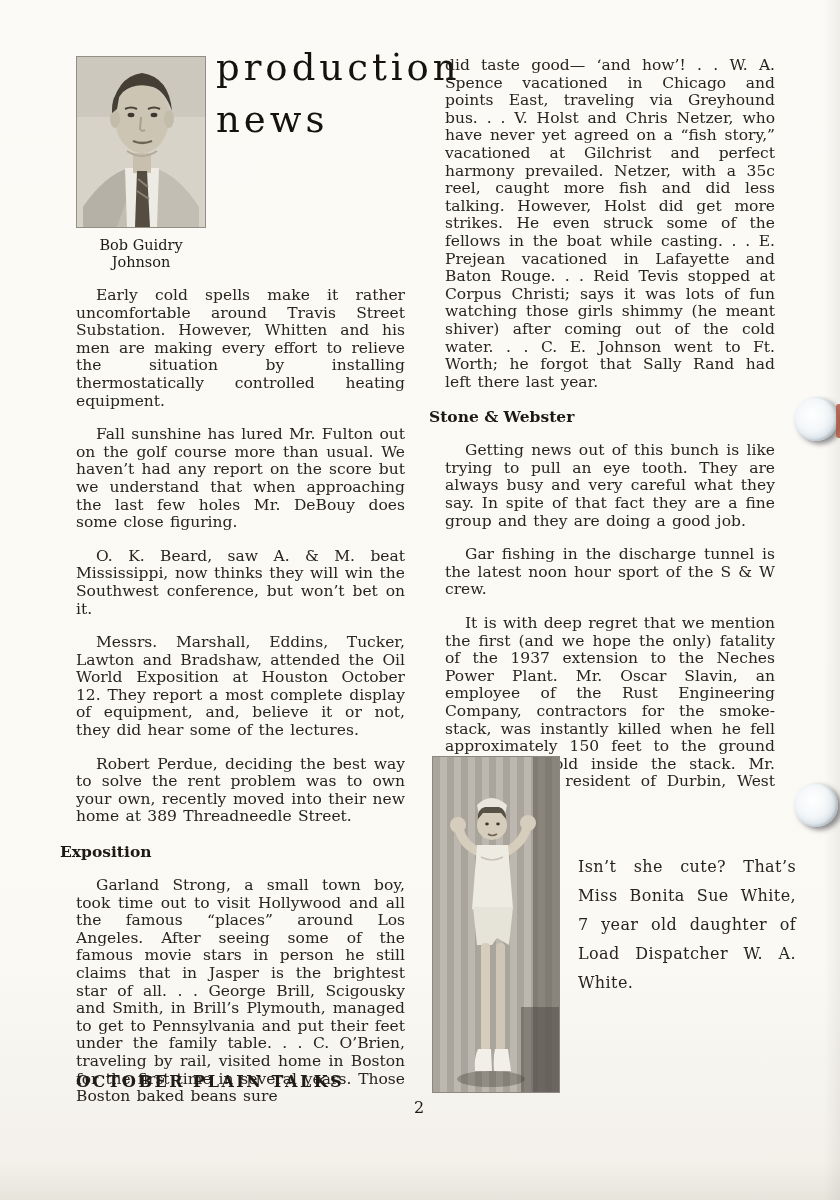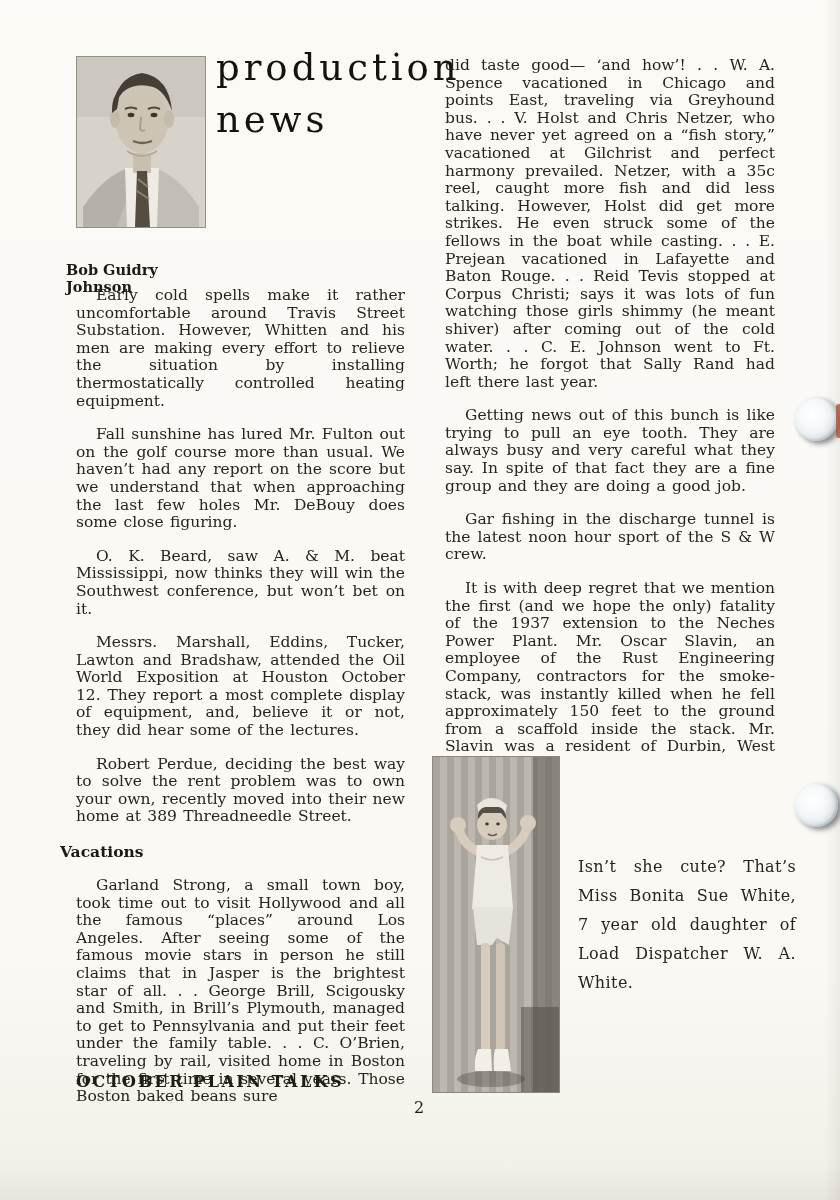--- a/index.html
+++ b/index.html
@@ -21,22 +21,22 @@
   .title{
     position:absolute;left:216px;top:42px;
     font-weight:normal;font-size:37px;line-height:52px;letter-spacing:4px;
     color:#16130f;
   }
   .photo-frame{
     position:absolute;left:76px;top:56px;width:130px;height:172px;
     border:1px solid #948f85;background:#d8d4cb;box-sizing:border-box;overflow:hidden;
   }
   .editor-caption{
-    position:absolute;left:66px;top:237px;width:150px;
-    font-weight:bold;font-size:14.5px;line-height:17px;color:#1d1914;margin-top:24px;
+    position:absolute;left:66px;top:237px;width:150px;text-align:center;
+    font-weight:normal;font-size:14.5px;line-height:17px;color:#1d1914;
   }
   .col{position:absolute;}
   .col-left{left:60px;top:271px;width:361px;}
   .col-right{left:429px;top:41px;width:362px;}
   p.body{
     margin:16px;text-align:justify;text-indent:20px;
     font-size:15.5px;line-height:17.6px;word-spacing:1.4px;
   }
   p.body.noindent{text-indent:0;}
   h3.section{
@@ -111,26 +111,27 @@
     <div>production</div>
     <div>news</div>
   </div>
 
   <div class="col col-left">
     <p class="body">Early cold spells make it rather uncomfortable around Travis Street Substation. However, Whitten and his men are making every effort to relieve the situation by installing thermostatically controlled heating equipment.</p>
     <p class="body">Fall sunshine has lured Mr. Fulton out on the golf course more than usual. We haven’t had any report on the score but we understand that when approaching the last few holes Mr. DeBouy does some close figuring.</p>
     <p class="body">O. K. Beard, saw A. &amp; M. beat Mississippi, now thinks they will win the Southwest conference, but won’t bet on it.</p>
     <p class="body">Messrs. Marshall, Eddins, Tucker, Lawton and Bradshaw, attended the Oil World Exposition at Houston October 12. They report a most complete display of equipment, and, believe it or not, they did hear some of the lectures.</p>
     <p class="body">Robert Perdue, deciding the best way to solve the rent problem was to own your own, recently moved into their new home at 389 Threadneedle Street.</p>
-    <h3 class="section">Vacations</h3>
+    <h3 class="section">Exposition</h3>
     <p class="body">Garland Strong, a small town boy, took time out to visit Hollywood and all the famous “places” around Los Angeles. After seeing some of the famous movie stars in person he still claims that in Jasper is the brightest star of all. . . George Brill, Scigousky and Smith, in Brill’s Plymouth, managed to get to Pennsylvania and put their feet under the family table. . . C. O’Brien, traveling by rail, visited home in Boston for the first time in several years. Those Boston baked beans sure</p>
   </div>
 
   <div class="col col-right">
     <p class="body noindent">did taste good— ‘and how’! . . W. A. Spence vacationed in Chicago and points East, traveling via Greyhound bus. . . V. Holst and Chris Netzer, who have never yet agreed on a “fish story,” vacationed at Gilchrist and perfect harmony prevailed. Netzer, with a 35c reel, caught more fish and did less talking. However, Holst did get more strikes. He even struck some of the fellows in the boat while casting. . . E. Prejean vacationed in Lafayette and Baton Rouge. . . Reid Tevis stopped at Corpus Christi; says it was lots of fun watching those girls shimmy (he meant shiver) after coming out of the cold water. . . C. E. Johnson went to Ft. Worth; he forgot that Sally Rand had left there last year.</p>
+    <h3 class="section">Stone &amp; Webster</h3>
     <p class="body">Getting news out of this bunch is like trying to pull an eye tooth. They are always busy and very careful what they say. In spite of that fact they are a fine group and they are doing a good job.</p>
     <p class="body">Gar fishing in the discharge tunnel is the latest noon hour sport of the S &amp; W crew.</p>
     <p class="body">It is with deep regret that we mention the first (and we hope the only) fatality of the 1937 extension to the Neches Power Plant. Mr. Oscar Slavin, an employee of the Rust Engineering Company, contractors for the smoke-stack, was instantly killed when he fell approximately 150 feet to the ground from a scaffold inside the stack. Mr. Slavin was a resident of Durbin, West Virginia.</p>
   </div>
 
   <div class="photo-row">
     <div class="girl-frame">
       <svg width="126" height="335" viewBox="0 0 126 335">
         <rect x="100" y="0" width="26" height="335" fill="#5f5b53" opacity="0.55"></rect>
         <rect x="88" y="250" width="38" height="85" fill="#4d4a43" opacity="0.5"></rect>

